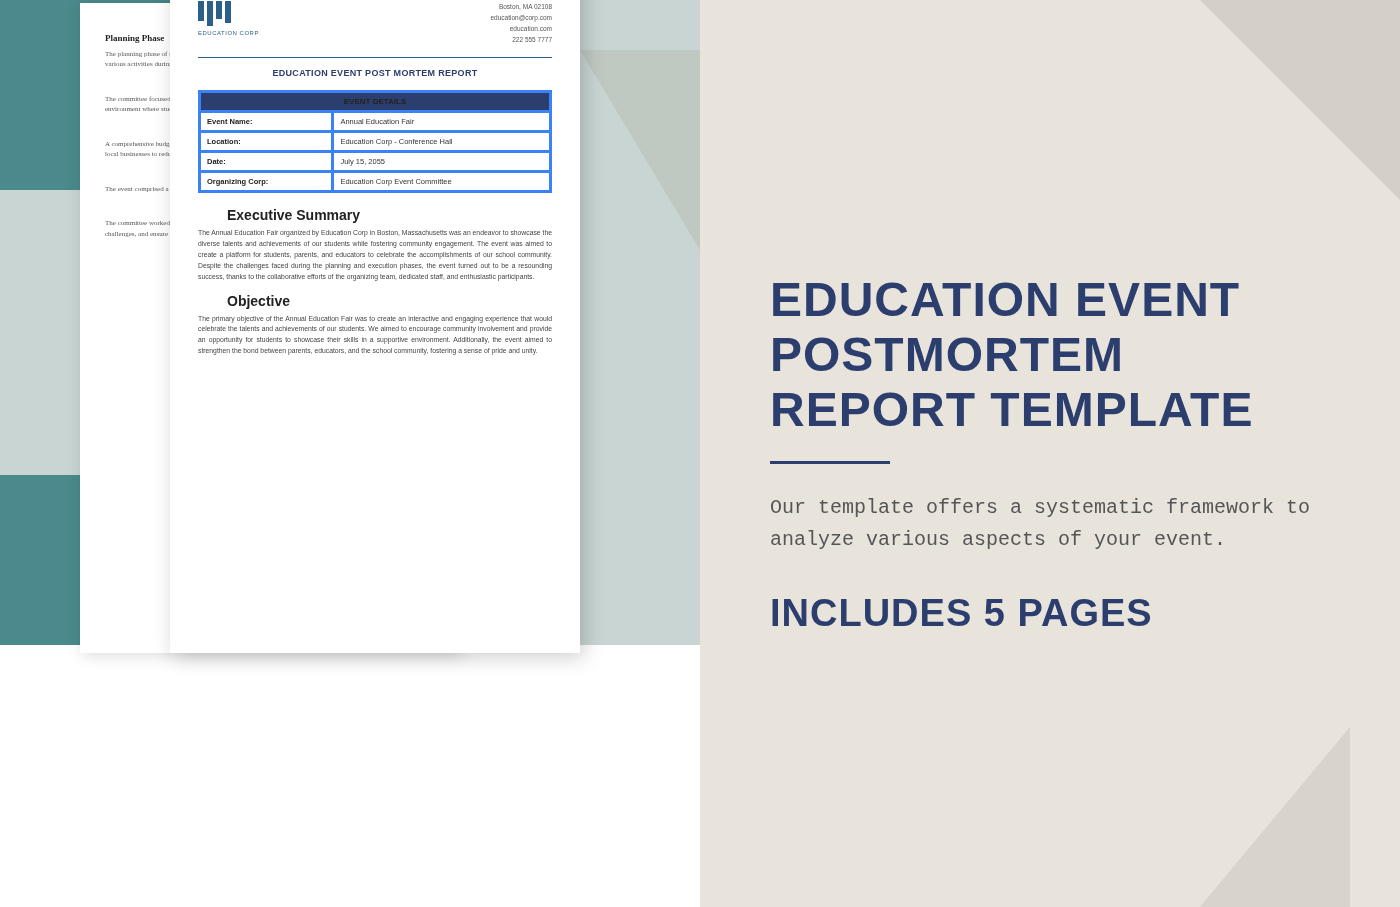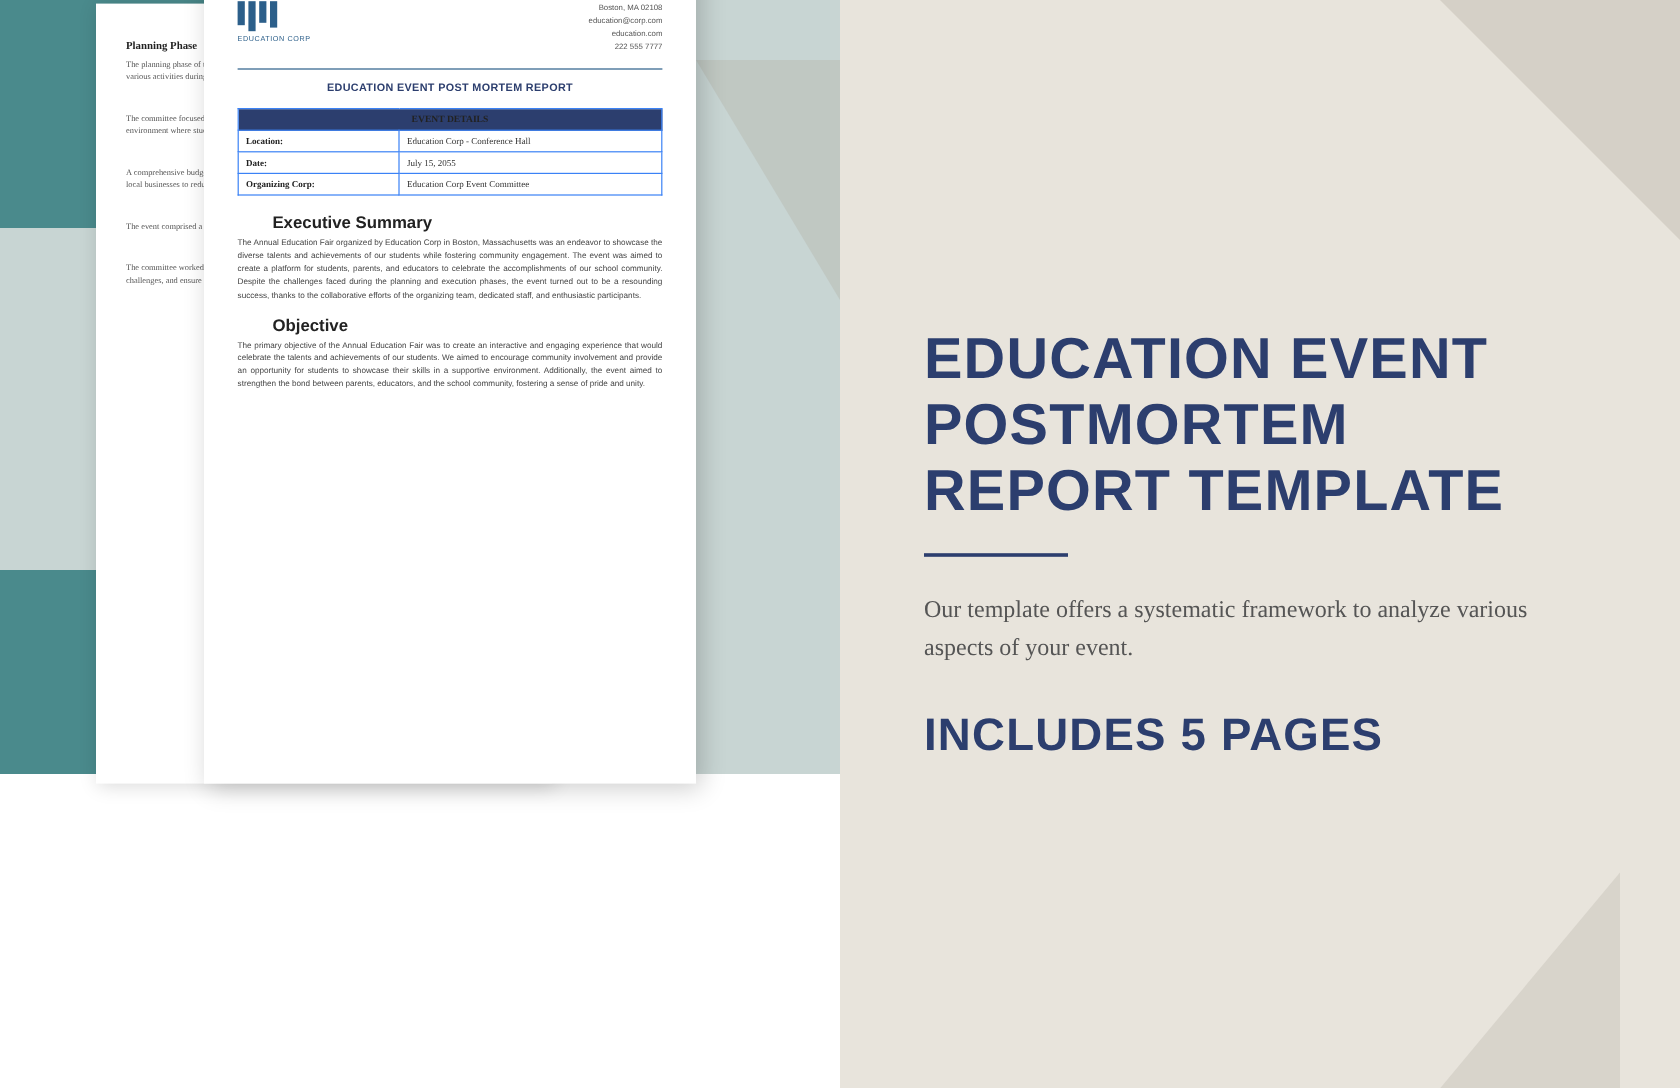--- a/index.html
+++ b/index.html
@@ -178,24 +178,23 @@
       background: #2c3e6e;
       color: white;
       text-align: center;
       padding: 5px;
       font-size: 8px;
       font-weight: bold;
       border: 1px solid #2c3e6e;
     }
 
     .event-table td {
-      border: 1px solid #3b82f6;
+      border: 3px solid #3b82f6;
       padding: 4px 6px;
       color: #333;
-      font-family: Liberation Serif, serif;
     }
 
     .event-table td:first-child {
       font-weight: bold;
       width: 38%;
       color: #222;
     }
 
     
     .section-title {
@@ -263,21 +262,21 @@
       height: 3px;
       background: #2c3e6e;
       margin-bottom: 28px;
     }
 
     .subtitle-text {
       font-size: 20px;
       color: #555;
       line-height: 1.6;
       margin-bottom: 36px;
-      font-family: Liberation Serif, serif;
+      font-family: Liberation Mono, monospace;
       font-weight: normal;
     }
 
     .includes-text {
       font-size: 38px;
       font-weight: bold;
       color: #2c3e6e;
       font-family: Arial, sans-serif;
       letter-spacing: 1px;
     }
@@ -328,20 +327,24 @@
       <div class="doc-divider"></div>
 
       <div class="doc-report-title">EDUCATION EVENT POST MORTEM REPORT</div>
 
       <table class="event-table">
         <tbody>
             <tr>
           <td class="event-table-header" colspan="2">EVENT DETAILS</td>
         </tr>
         <tr>
+          <td>Event Name:</td>
+          <td>Annual Education Fair</td>
+        </tr>
+        <tr>
           <td>Location:</td>
           <td>Education Corp - Conference Hall</td>
         </tr>
         <tr>
           <td>Date:</td>
           <td>July 15, 2055</td>
         </tr>
         <tr>
           <td>Organizing Corp:</td>
           <td>Education Corp Event Committee</td>

